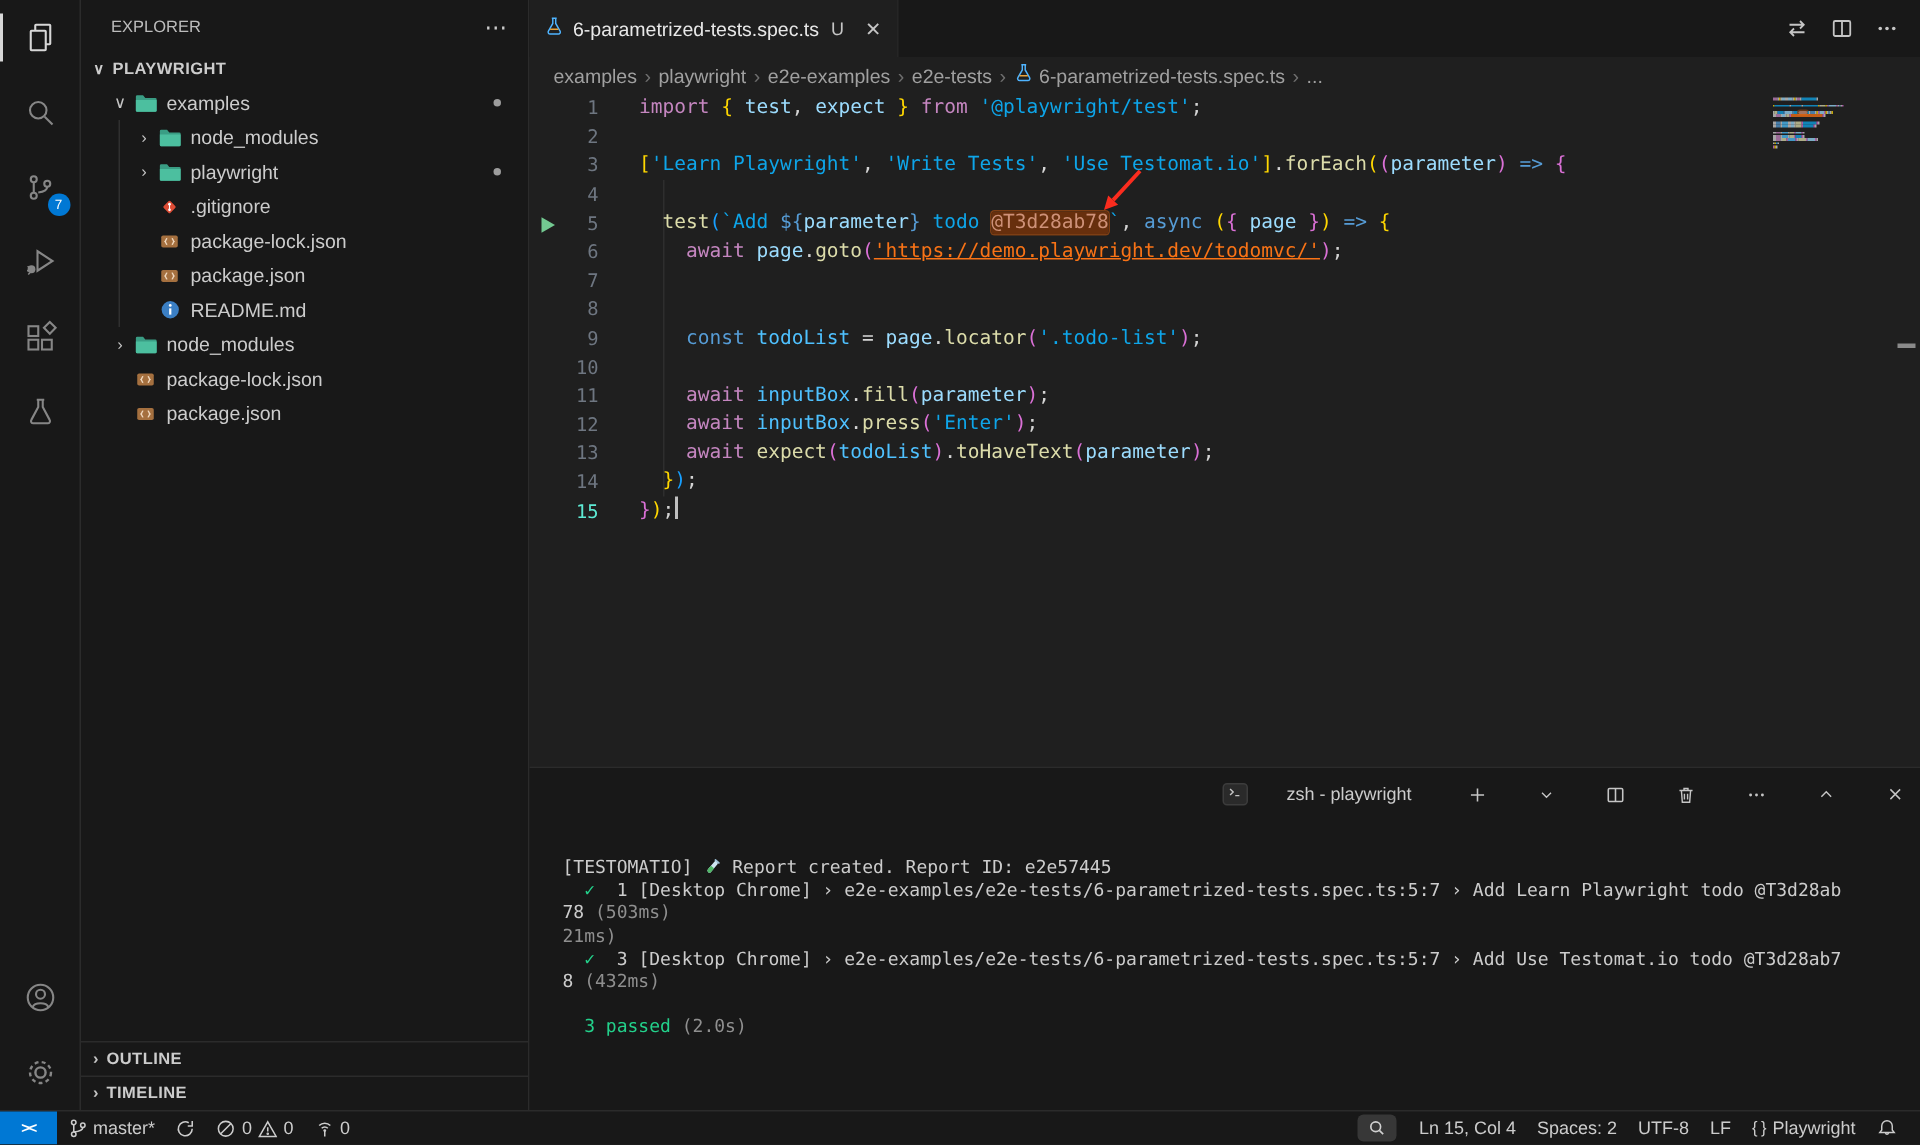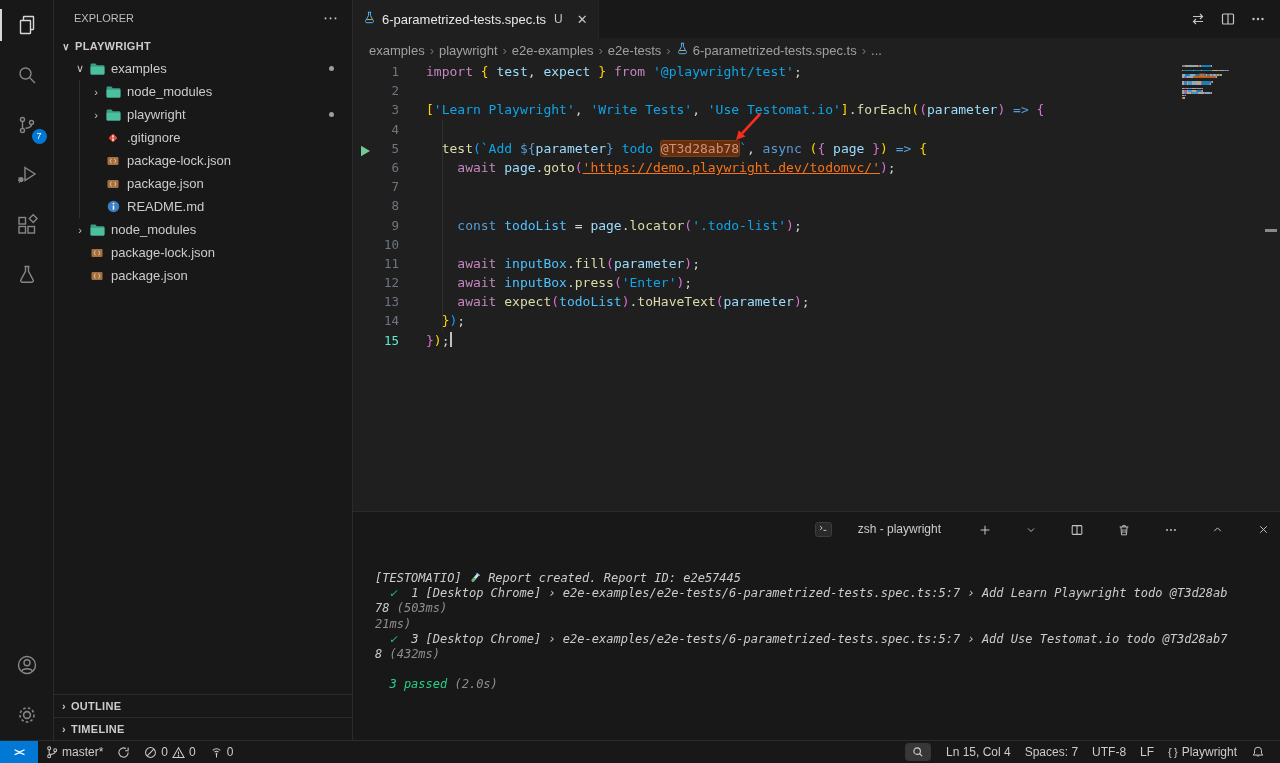--- a/index.html
+++ b/index.html
@@ -81,21 +81,21 @@
     display:flex;align-items:center;position:relative;cursor:pointer;white-space:nowrap;}
   .panel-tab.active{color:#e7e7e7;}
   .panel-tab.active::after{content:"";position:absolute;left:0;right:0;bottom:6px;height:1px;background:#3794ff;}
   .panel-actions{margin-left:auto;display:flex;align-items:center;gap:13px;color:#c5c5c5;}
   .panel-actions span{cursor:pointer;display:flex;align-items:flex-start;margin-left:20px;}
   .term-title{display:flex;align-items:center;gap:6px;font-size:12px;color:#cccccc;margin-right:4px;}
   .term-box{width:17px;height:15px;border:1px solid #3c3c3c;border-radius:3px;background:#2a2a2a;
     display:flex;align-items:center;justify-content:center;}
   #terminal{position:absolute;top:35px;left:0;right:0;bottom:0;padding:24px 0 0 22px;
     font-family:"DejaVu Sans Mono",monospace;font-size:12px;color:#cccccc;cursor:text;}
-  .t-line{height:15.2px;line-height:15.2px;white-space:pre;position:relative;font-style:italic;}
+  .t-line{height:15.2px;line-height:15.2px;white-space:pre;position:relative;}
   .t-line.decorated::before{content:"";position:absolute;left:-13px;top:4px;width:7px;height:7px;
     border:1px solid #8a8a8a;border-radius:50%;}
   .tt-w{color:#cccccc}.tt-gn{color:#23d18b}.tt-gr{color:#8f8f8f}.tt-u{color:#e0635a}
   .t-emoji{display:inline-block;vertical-align:-2px;}
   .t-cursor{display:inline-block;width:7px;height:13px;border:1px solid #b9b9b9;vertical-align:-2px;}
 
   
   #status-bar{position:absolute;left:0;bottom:0;width:1280px;height:23px;background:#181818;
     border-top:1px solid #2b2b2b;display:flex;align-items:center;font-size:12px;color:#cccccc;}
   .sb-remote{width:38px;height:100%;background:#0078d4;color:#fff;display:flex;align-items:center;
@@ -558,21 +558,21 @@
       <span>0</span>
     </div>
     <div class="sb-right">
       <span class="zoom-btn">
         <svg width="12" height="12" viewBox="0 0 14 14" fill="none" stroke="#d0d0d0" stroke-width="1.3">
           <circle cx="6" cy="6" r="3.8"></circle>
             <path d="M8.8 8.8l3 3"></path>
         </svg>
       </span>
       <span class="sb-item">Ln 15, Col 4</span>
-      <span class="sb-item">Spaces: 7</span>
+      <span class="sb-item">Spaces: 2</span>
       <span class="sb-item">UTF-8</span>
       <span class="sb-item">LF</span>
       <span class="sb-item">
         <span class="brace-ic">{ }</span>
         <span>Playwright</span>
       </span>
       <span class="sb-item">
         <svg width="14" height="14" viewBox="0 0 16 16" fill="none" stroke="currentColor" stroke-width="1.1">
           <path d="M8 2.5a4 4 0 0 1 4 4v3l1.5 2h-11L4 9.5v-3a4 4 0 0 1 4-4zM6.8 12a1.3 1.3 0 0 0 2.4 0"></path>
         </svg>

